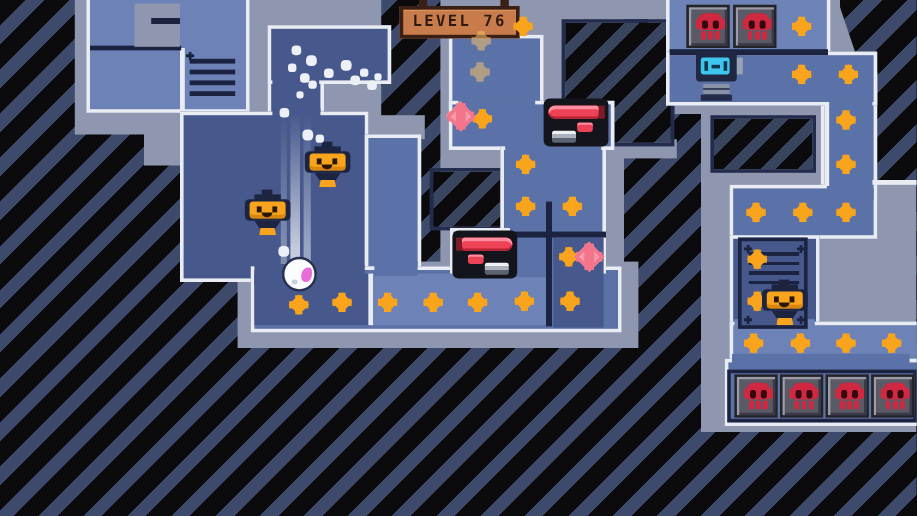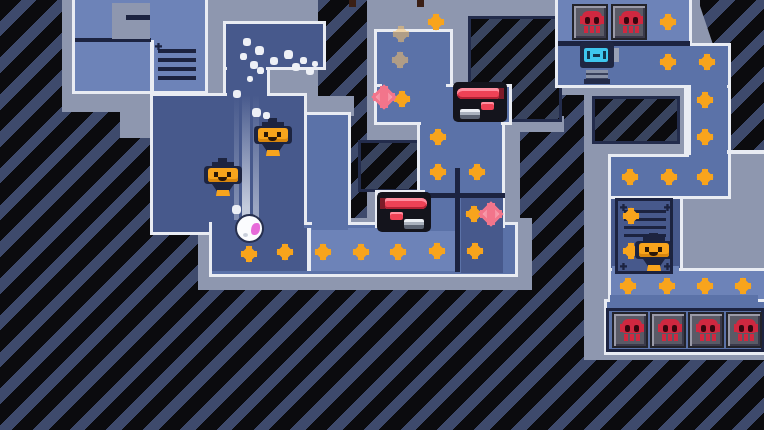--- a/index.html
+++ b/index.html
@@ -183,20 +183,23 @@
     <div class="scr" style="left:2px;top:3px;"></div>
     <div class="scr" style="left:46px;top:3px;"></div>
     <div class="scr" style="left:2px;top:62px;"></div>
     <div class="scr" style="left:46px;top:62px;"></div>
   </div>
 
   <div class="navybox" style="left:606px;top:308px;width:158px;height:44px;"></div>
 
   <div class="signpost" style="left:349px;top:0;"></div>
   <div class="signpost" style="left:417px;top:0;"></div>
+  <div class="sign">
+    <span>LEVEL 76</span>
+  </div>
 
 <div class="spr stile" style="left: 572px; top: 4px;">
       <i class="shead"></i>
       <i class="smid"></i>
       <i class="seye sl"></i>
       <i class="seye sr"></i>
       <i class="sjaw"></i>
     </div>
     <div class="spr stile" style="left: 611px; top: 4px;">
       <i class="shead"></i>

